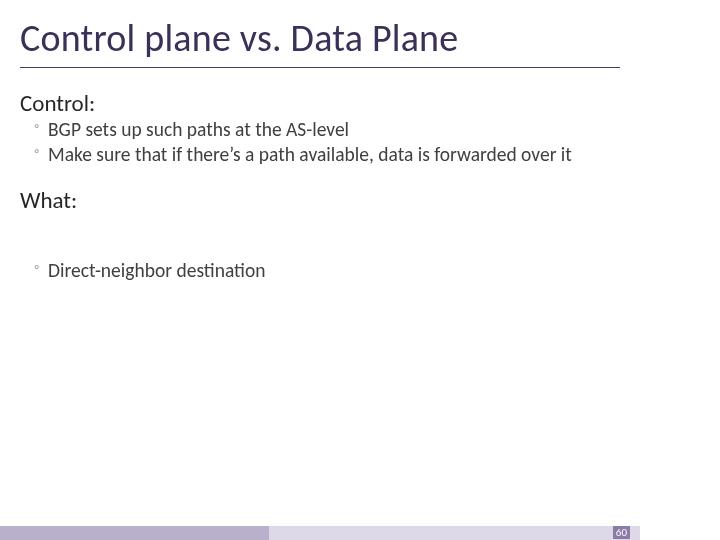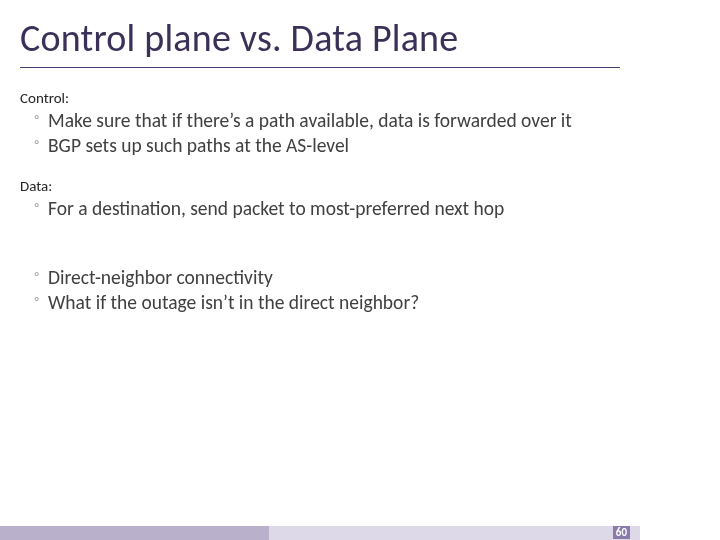--- a/index.html
+++ b/index.html
@@ -9,21 +9,21 @@
     font-size: 38px;
     font-weight: 400;
     color: #3b3057;
     letter-spacing: 0.2px;
     padding-bottom: 7px;
     border-bottom: 1.5px solid #4a3a6b;
     margin-bottom: 22px;
     line-height: 1.1;
   }
   .section-head {
-    font-size: 15px;
+    font-size: 23px;
     font-weight: 400;
     color: #262626;
     margin-top: 10px;
     margin-bottom: 1px;
     line-height: 1.15;
   }
   ul.bullets {
     list-style: none;
     padding-left: 14px;
     margin-bottom: 6px;
@@ -54,46 +54,43 @@
   .pagenum {
     position: absolute;
     right: 10px;
     bottom: 1px;
     font-size: 11px;
     color: #fff;
     background: #8b7ba8;
     padding: 0 3px;
     line-height: 13px;
     height: 13px;
-    font-weight: bold;
   }
 </style>
 </head>
 <body>
 
 <div class="slide">
 
   <h1 class="title">Control plane vs. Data Plane</h1>
 
   <div class="section-head">Control:</div>
   <ul class="bullets">
+    <li>BGP sets up such paths at the AS-level</li>
     <li>Make sure that if there’s a path available, data is forwarded over it</li>
-    <li>BGP sets up such paths at the AS-level</li>
   </ul>
 
   <div class="gap-sm"></div>
 
-  <div class="section-head">Data:</div>
+  <div class="section-head">What:</div>
   <ul class="bullets">
-    <li>For a destination, send packet to most-preferred next hop</li>
   </ul>
 
   <div class="gap-lg"></div>
 
   <ul class="bullets">
-    <li>Direct-neighbor connectivity</li>
-    <li>What if the outage isn’t in the direct neighbor?</li>
+    <li>Direct-neighbor destination</li>
   </ul>
 
   <div class="footer"></div>
   <div class="pagenum">60</div>
 
 </div>
 
 </body></html>

